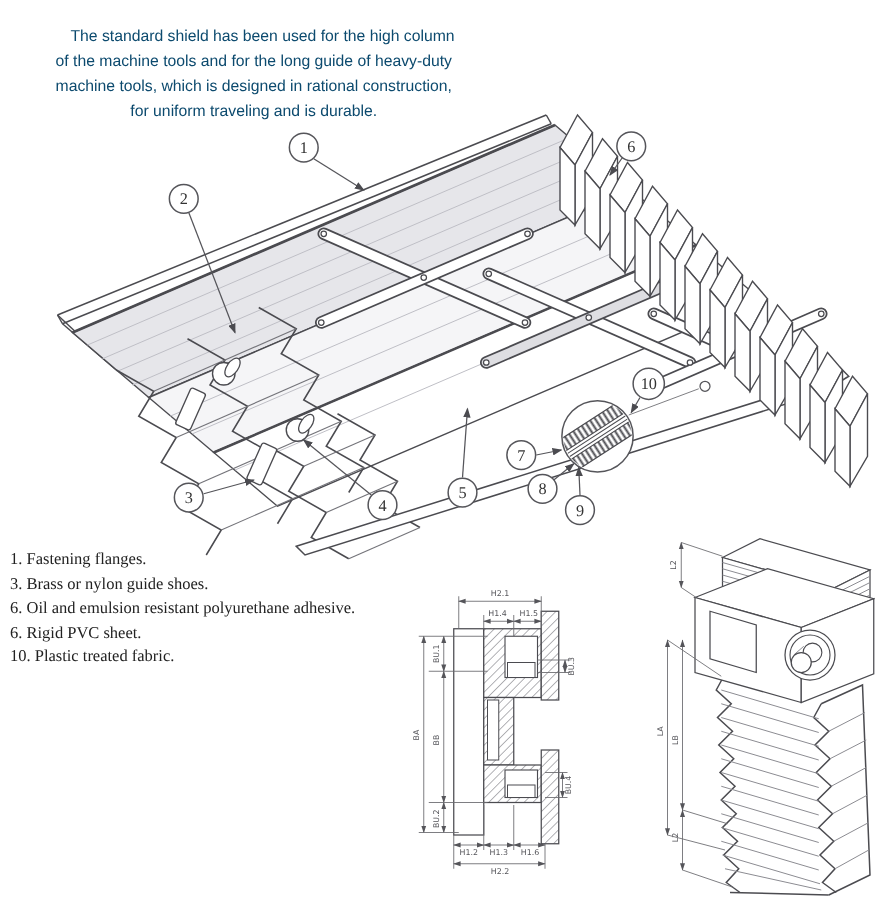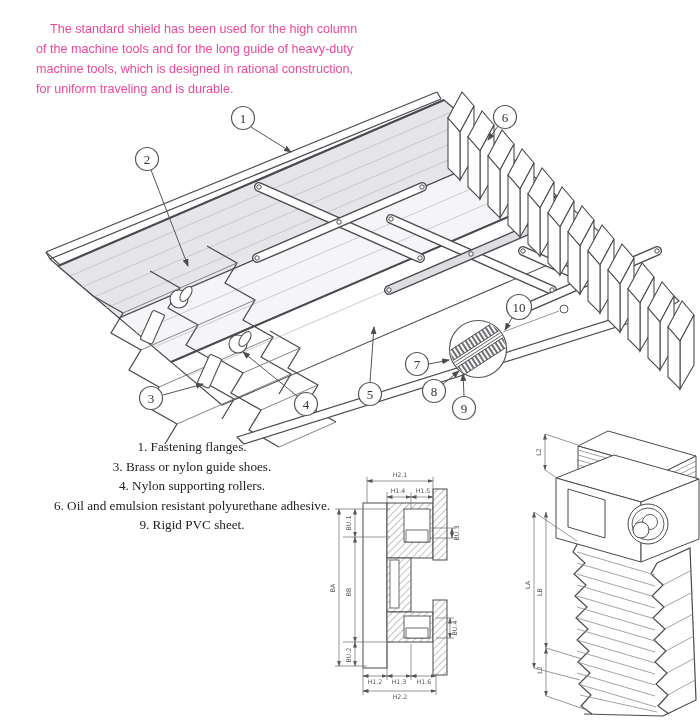--- a/index.html
+++ b/index.html
@@ -1,23 +1,23 @@
 <!DOCTYPE html>
 <html><head>
 <meta charset="utf-8">
 <style>
   html,body{margin:0;padding:0;background:#ffffff;}
   #page{position:relative;width:700px;height:728px;background:#fff;overflow:hidden;
         font-family:"Liberation Sans",sans-serif;color:#2e2e30;}
   #art{position:absolute;left:0;top:0;}
   .intro{position:absolute;left:36px;top:6px;width:334px;font-size:12.6px;
-         line-height:20px;text-indent:14px;color:#ec4899;}
+         line-height:20px;text-indent:14px;color:#0c4a6e;text-align:center;}
   .plist{position:absolute;left:8px;top:437px;width:368px;
          font-family:"Liberation Serif",serif;font-size:13.2px;line-height:19.6px;color:#222;}
-  .plist .pl-item{padding-left:14px;text-indent:-14px;text-align:center;}
+  .plist .pl-item{padding-left:14px;text-indent:-14px;}
   
   .ln{stroke:#4b4b50;stroke-width:1.2;fill:none;}
   .thin{stroke:#8c8c92;stroke-width:0.8;fill:none;}
   .dimln{stroke:#6b6b70;stroke-width:0.7;fill:none;}
   .dim{font-family:"DejaVu Sans",sans-serif;font-size:6.3px;fill:#55555a;text-anchor:middle;}
   .co{fill:#fff;stroke:#55555a;stroke-width:1.2;}
   .cot{font-family:"Liberation Serif",serif;font-size:13px;fill:#333;text-anchor:middle;}
   .ldr{stroke:#55555a;stroke-width:1;fill:none;}
   .whitebar{stroke:#fff;stroke-width:7.2;stroke-linecap:round;fill:none;}
   .graybar{stroke:#dedee2;stroke-width:7.2;stroke-linecap:round;fill:none;}
@@ -395,18 +395,18 @@
         <line class="dimln" x1="546" y1="696" x2="587" y2="710"></line>
       </g>
     </g>
   </svg>
 
   <p class="intro">The standard shield has been used for the high column of the machine tools and for the long guide of heavy-duty machine tools, which is designed in rational construction, for uniform traveling and is durable.</p>
 
   <div class="plist">
     <div class="pl-item">1. Fastening flanges.</div>
     <div class="pl-item">3. Brass or nylon guide shoes.</div>
-    <div class="pl-item">4. Nylon supporting rollers.</div>
     <div class="pl-item">6. Oil and emulsion resistant polyurethane adhesive.</div>
-    <div class="pl-item">9. Rigid PVC sheet.</div>
+    <div class="pl-item">6. Rigid PVC sheet.</div>
+    <div class="pl-item">10. Plastic treated fabric.</div>
   </div>
 
 </div>
 
 </body></html>

